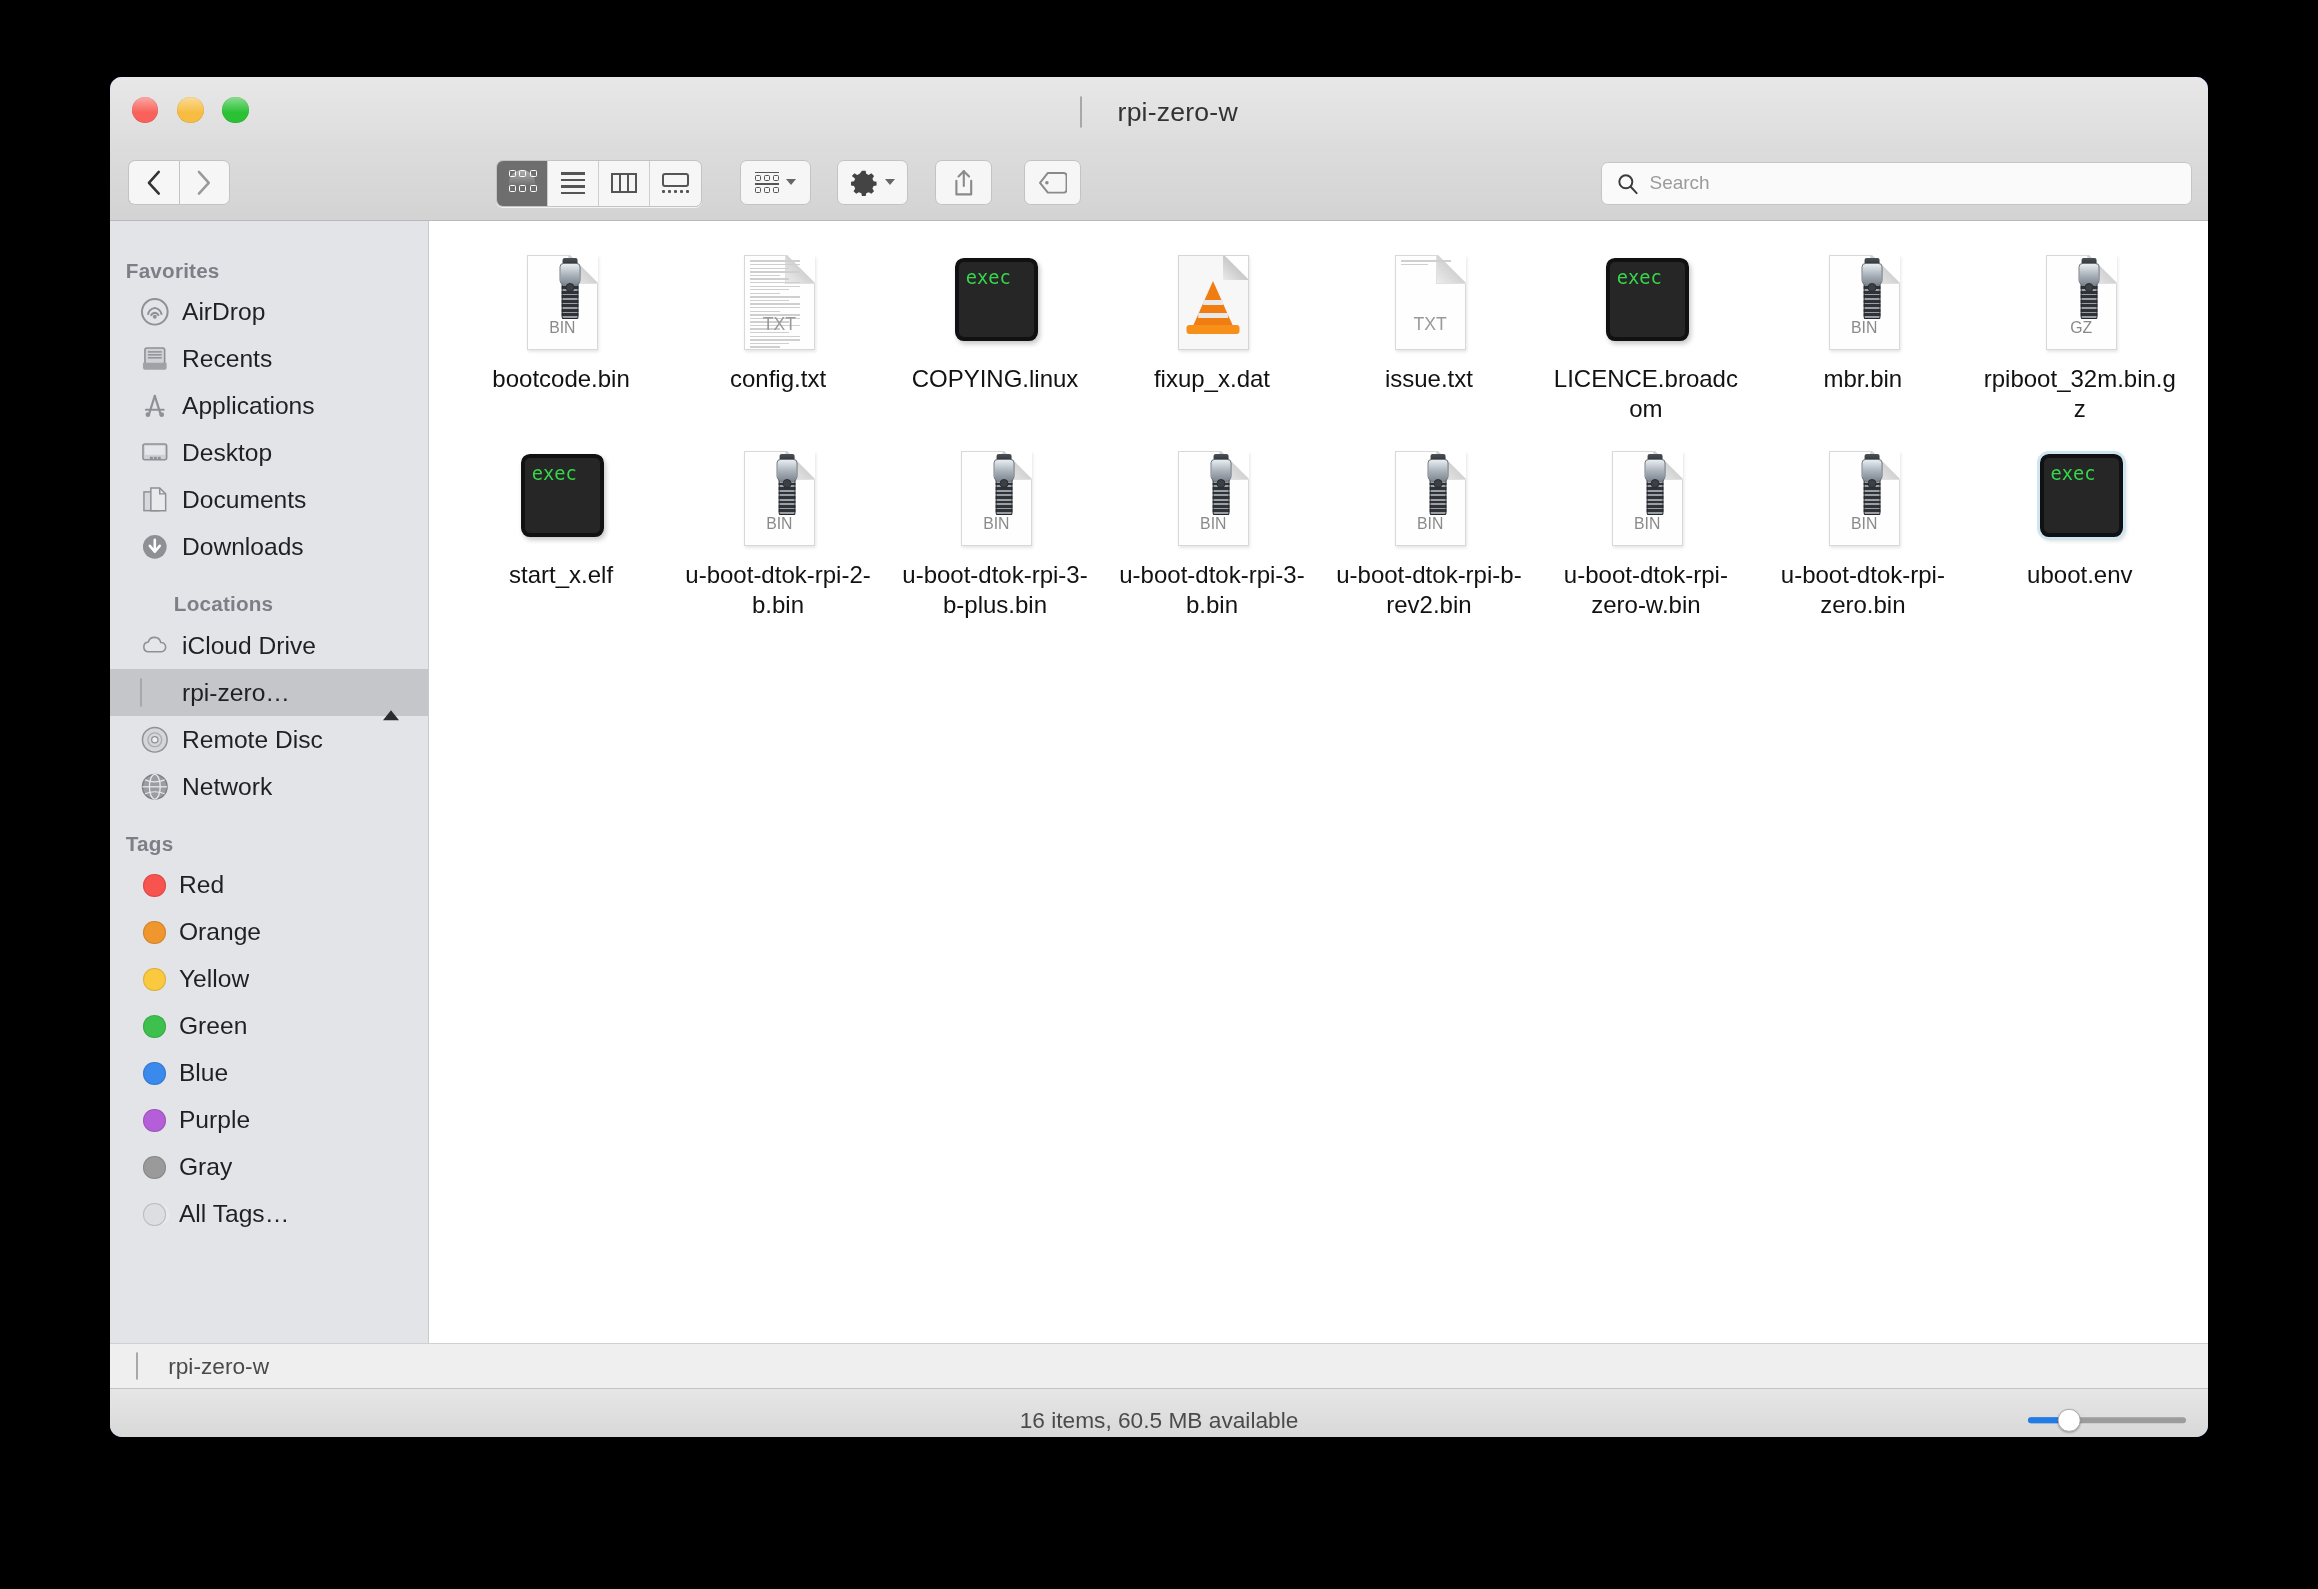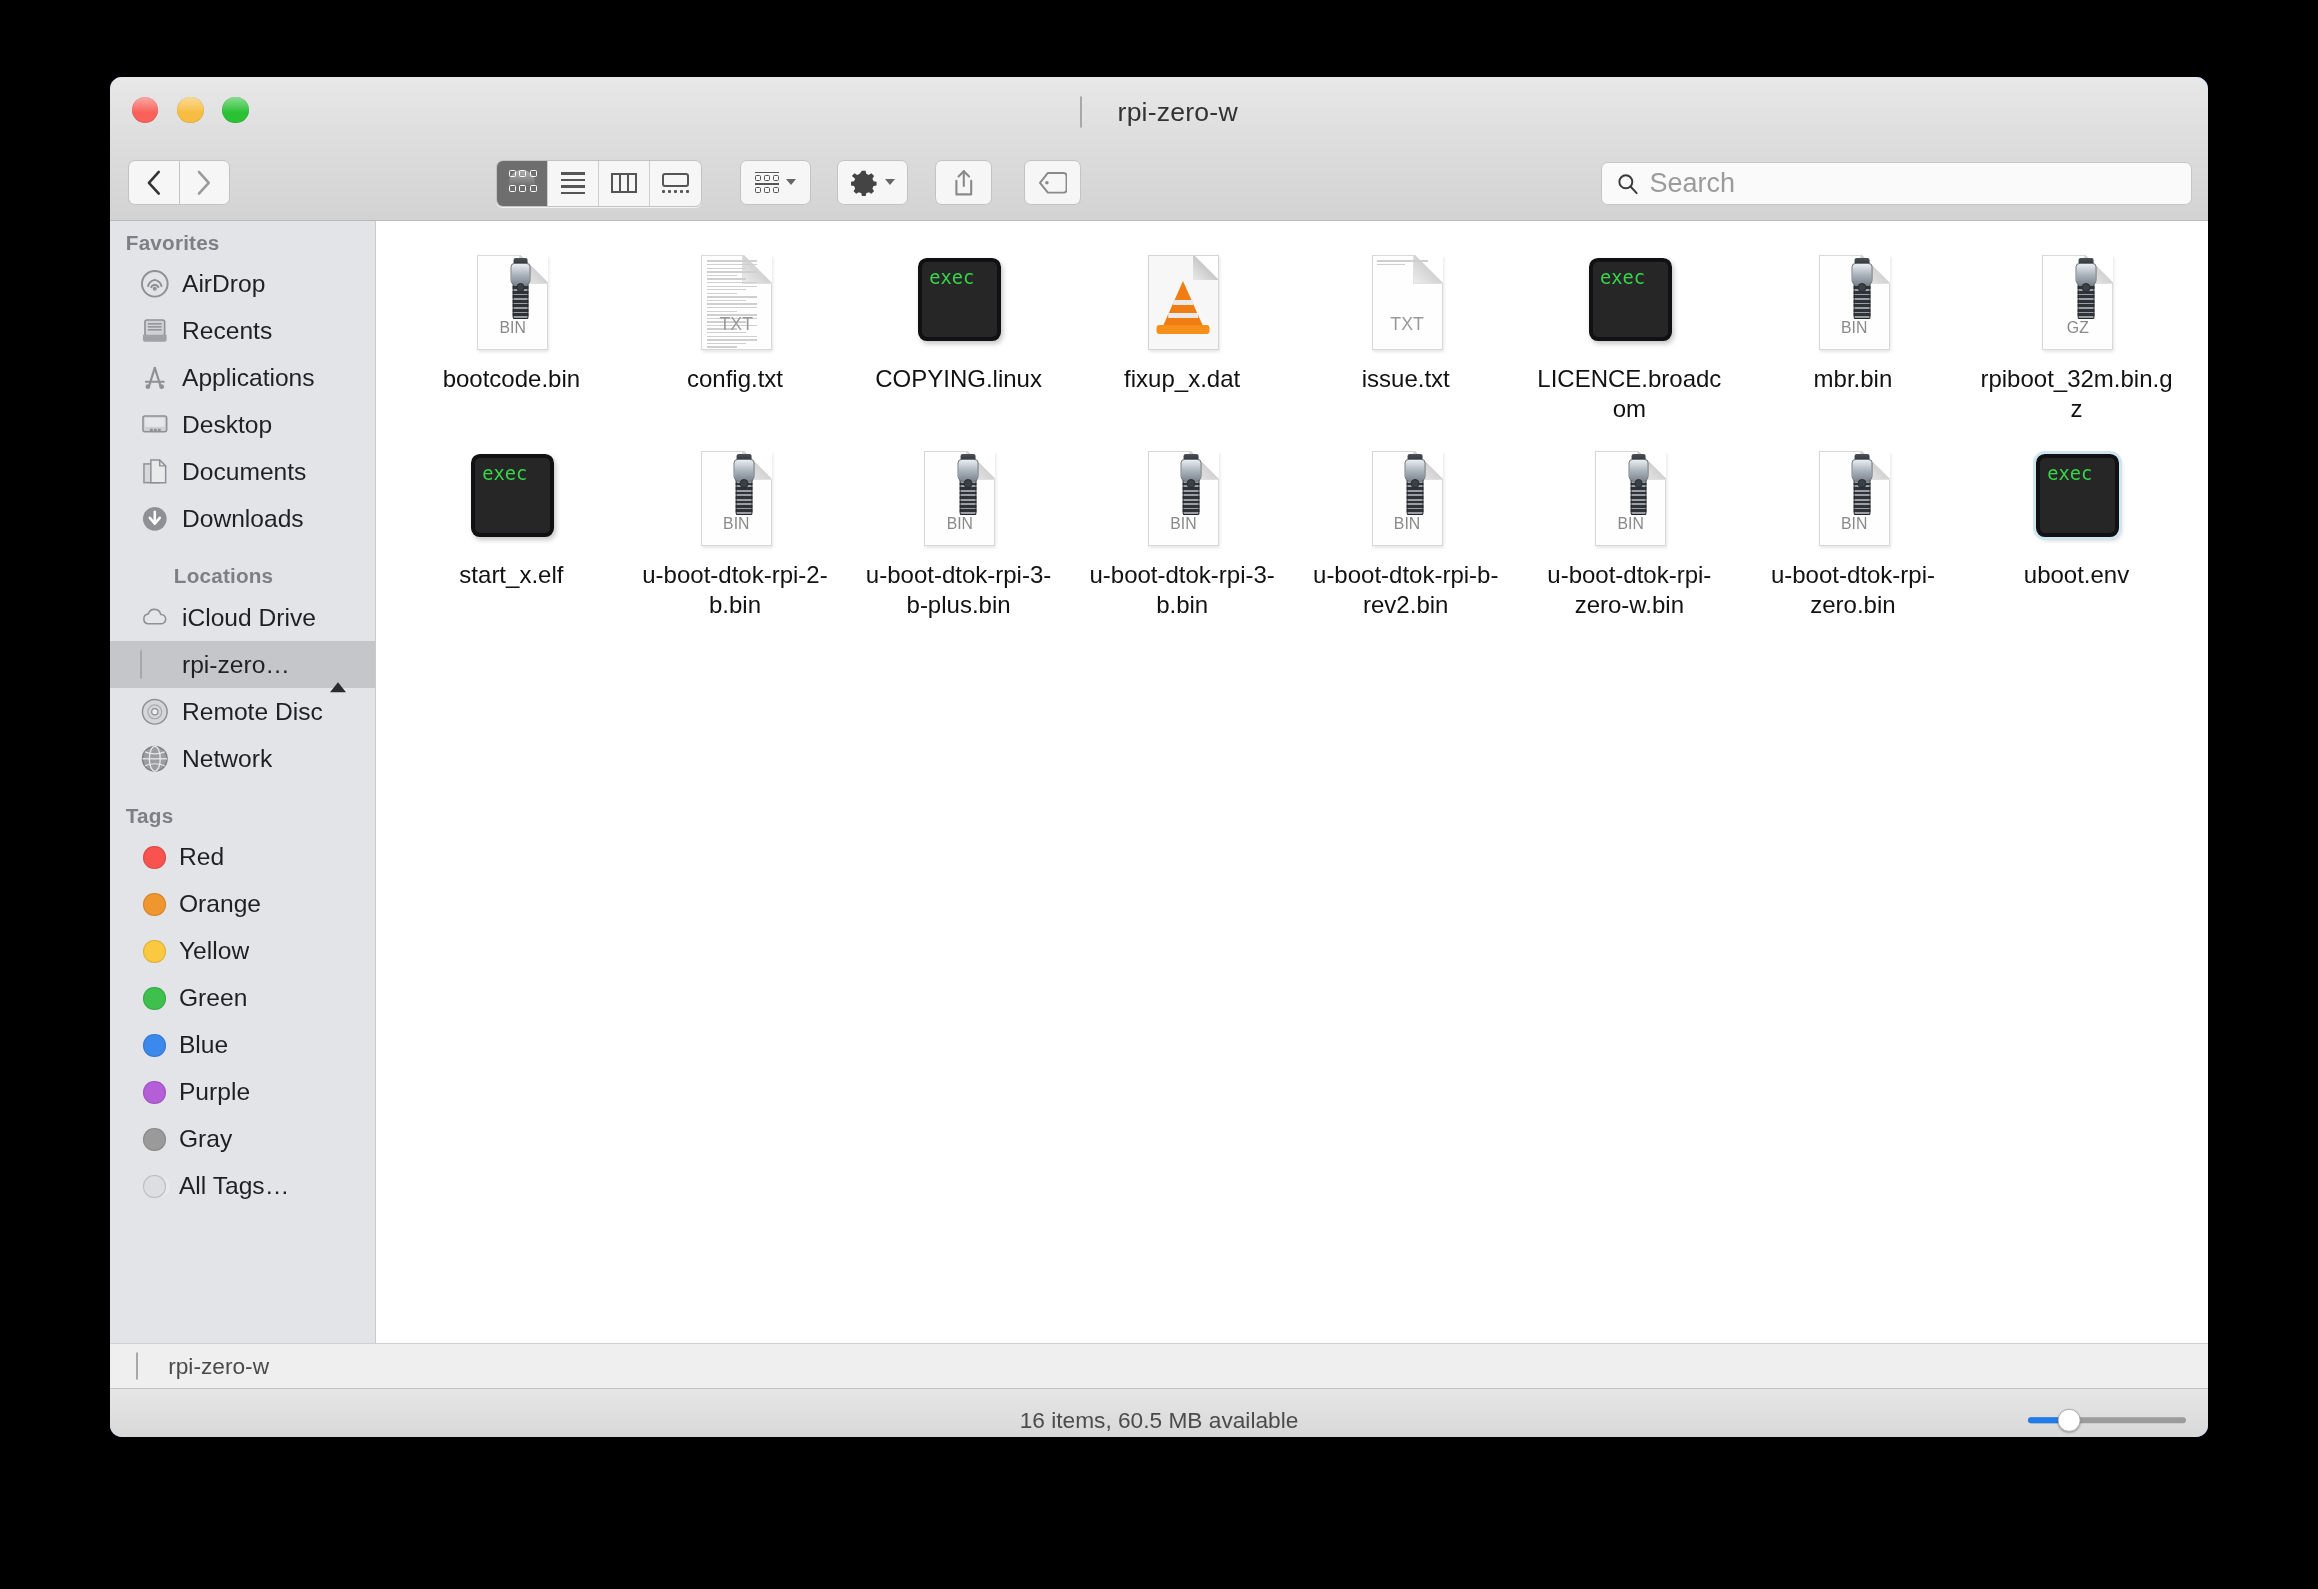--- a/index.html
+++ b/index.html
@@ -123,30 +123,30 @@
   .menu-rows .r { display:flex; gap:3px; }
   .menu-rows .r i { width:5.9px; height:5.9px; border:1.5px solid #555; border-radius:1.5px;}
 
   
   #search-field {
     position: absolute; right: 15.8px; top: 13.8px;
     width: 591px; height: 43px;
     background: #fafafa; border: 1px solid #c6c6c6; border-radius: 6.9px;
     display: flex; align-items: center; gap: 9.9px; padding-left: 13.8px;
   }
-  #search-placeholder { color: #9b9b9b; font-size: 27px; }
+  #search-placeholder { color: #9b9b9b; font-size: 19px; }
 
   
   #body-area { display: flex; height: calc(1360px - 71px - 73px - 45px - 49px); }
 
   
   #sidebar {
-    width: 266px; background: #e3e4e8;
+    width: 319px; background: #e3e4e8;
     border-right: 1px solid #c9cace;
-    padding-top: 0;
+    padding-top: 28px;
     overflow: hidden;
   }
   .sb-header {
     font-size: 20.7px; color: #7d7f86; font-weight: bold;
     padding: 9.9px 0 5.9px 15.8px; letter-spacing: 0.2px;
   }
   .sb-item {
     height: 47px; display:flex; align-items:center; gap: 12.8px;
     padding-left: 29.6px; font-size: 24.6px; color: #1f2023;
     position: relative;

